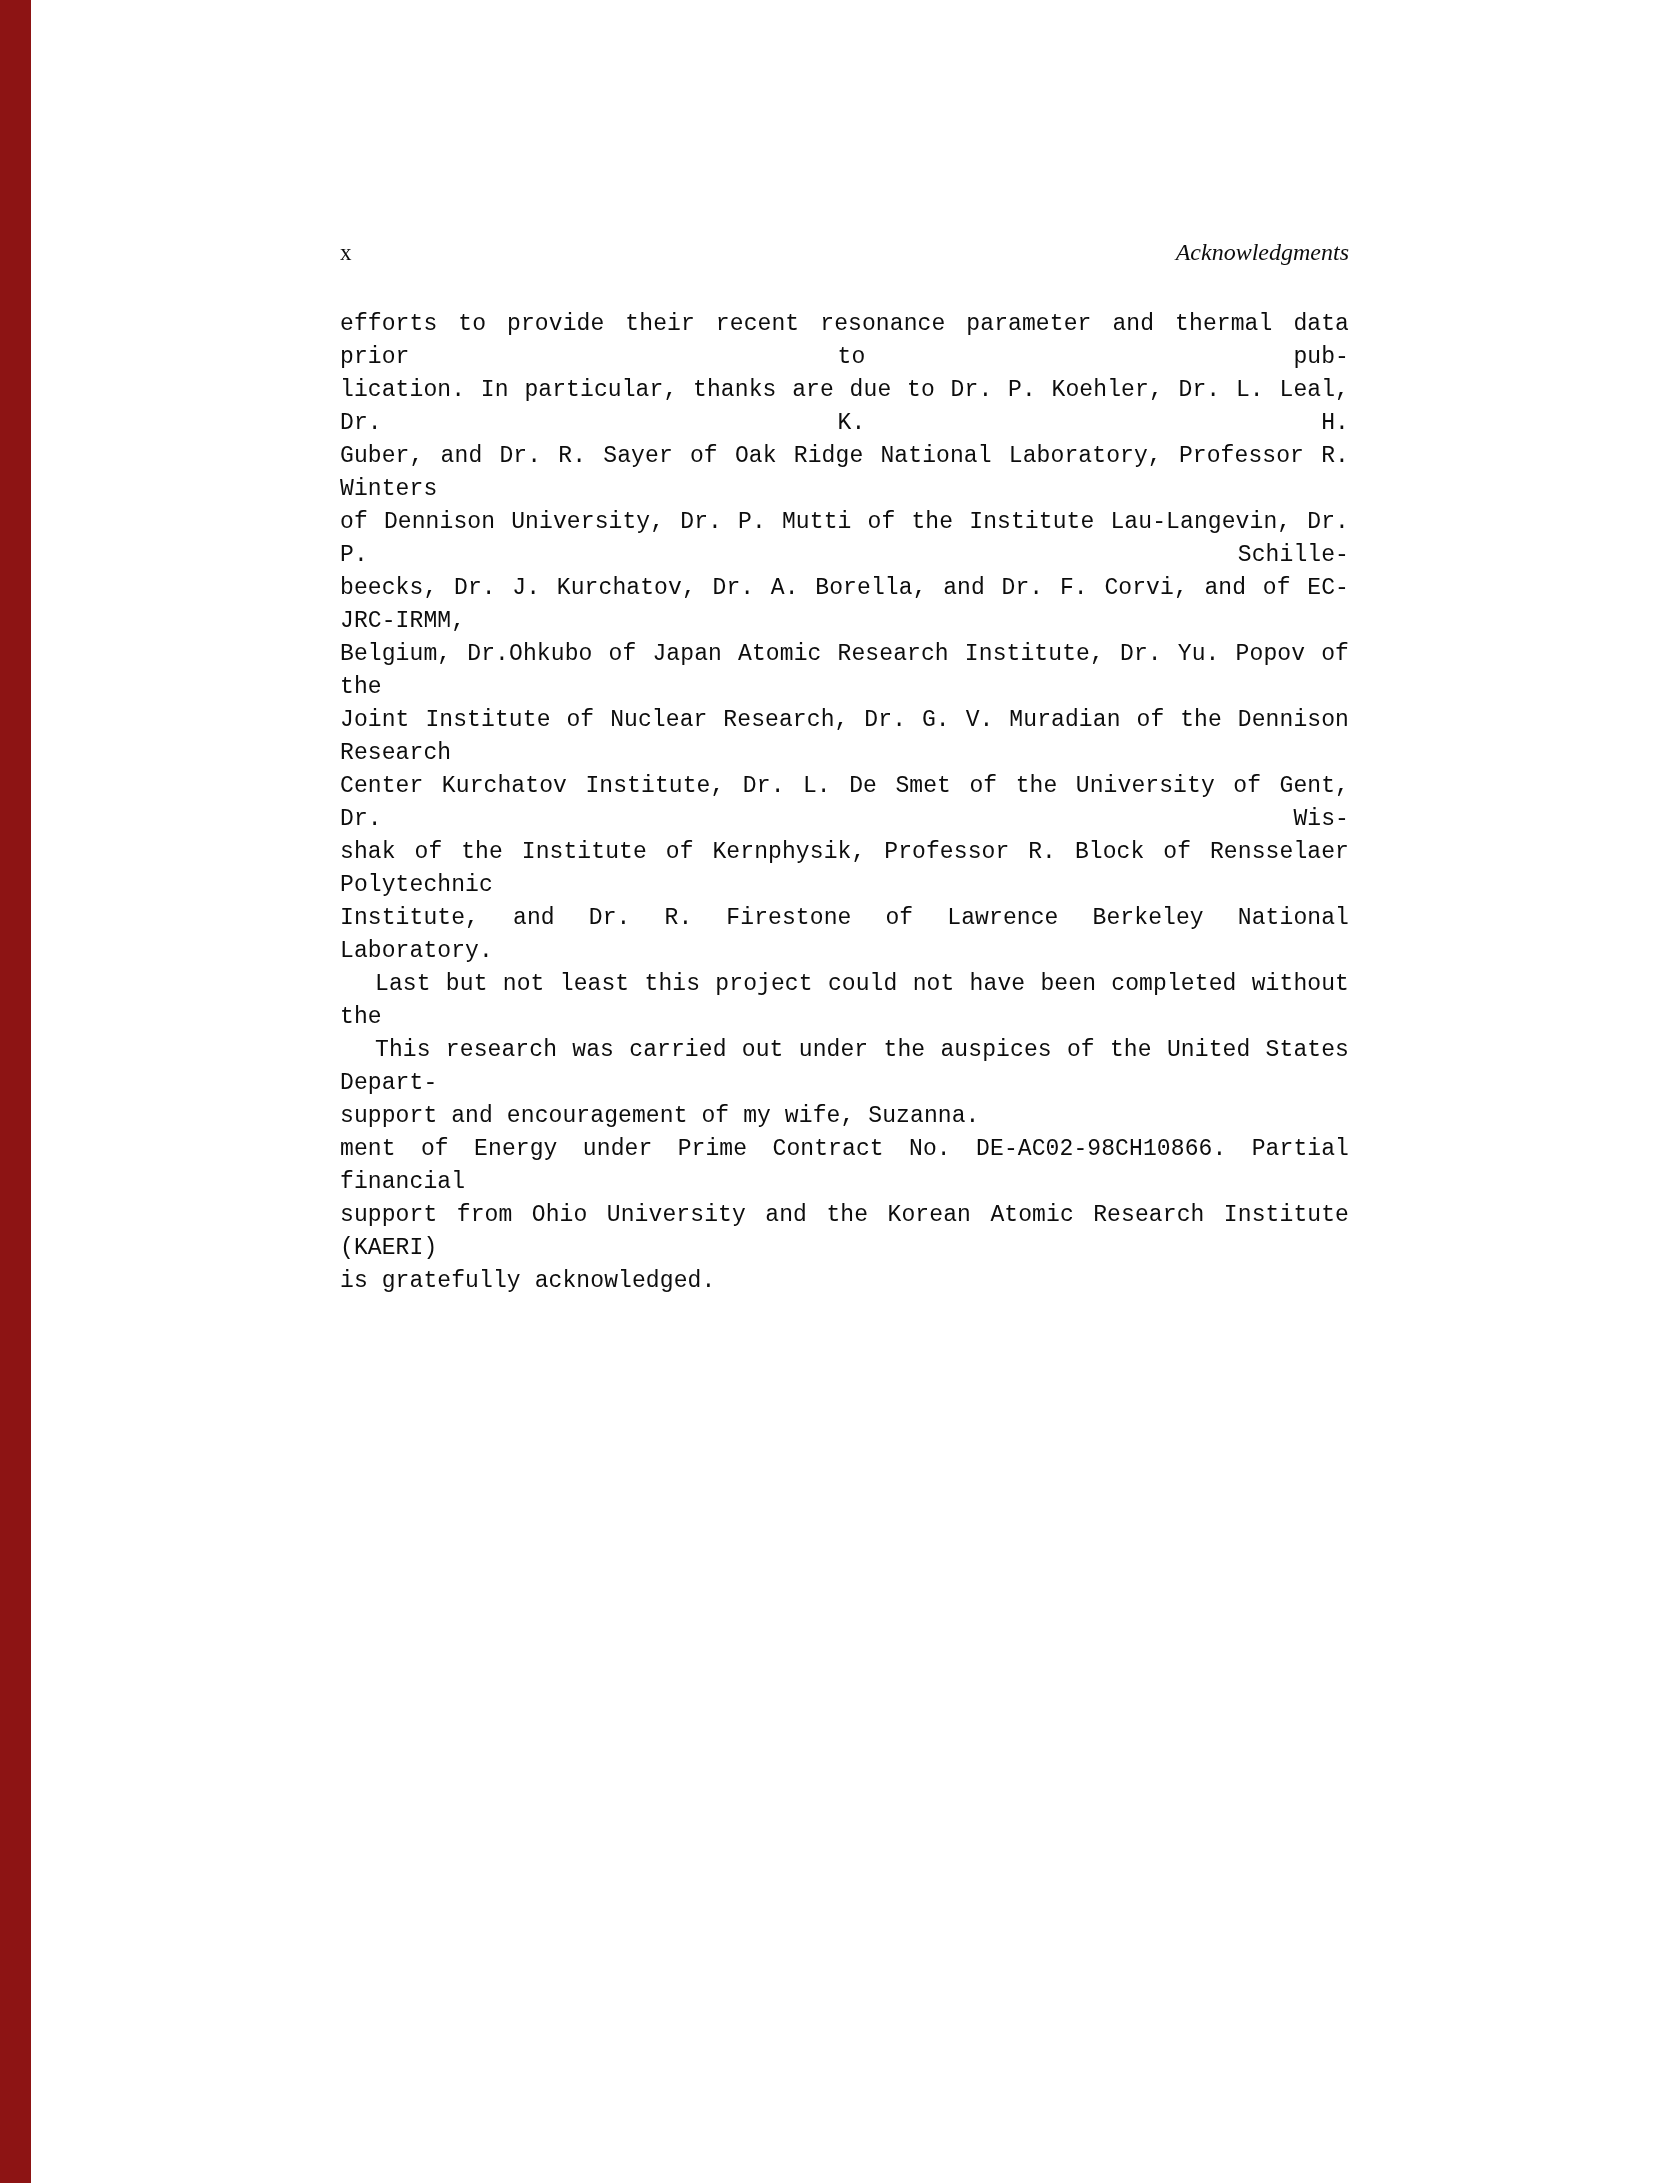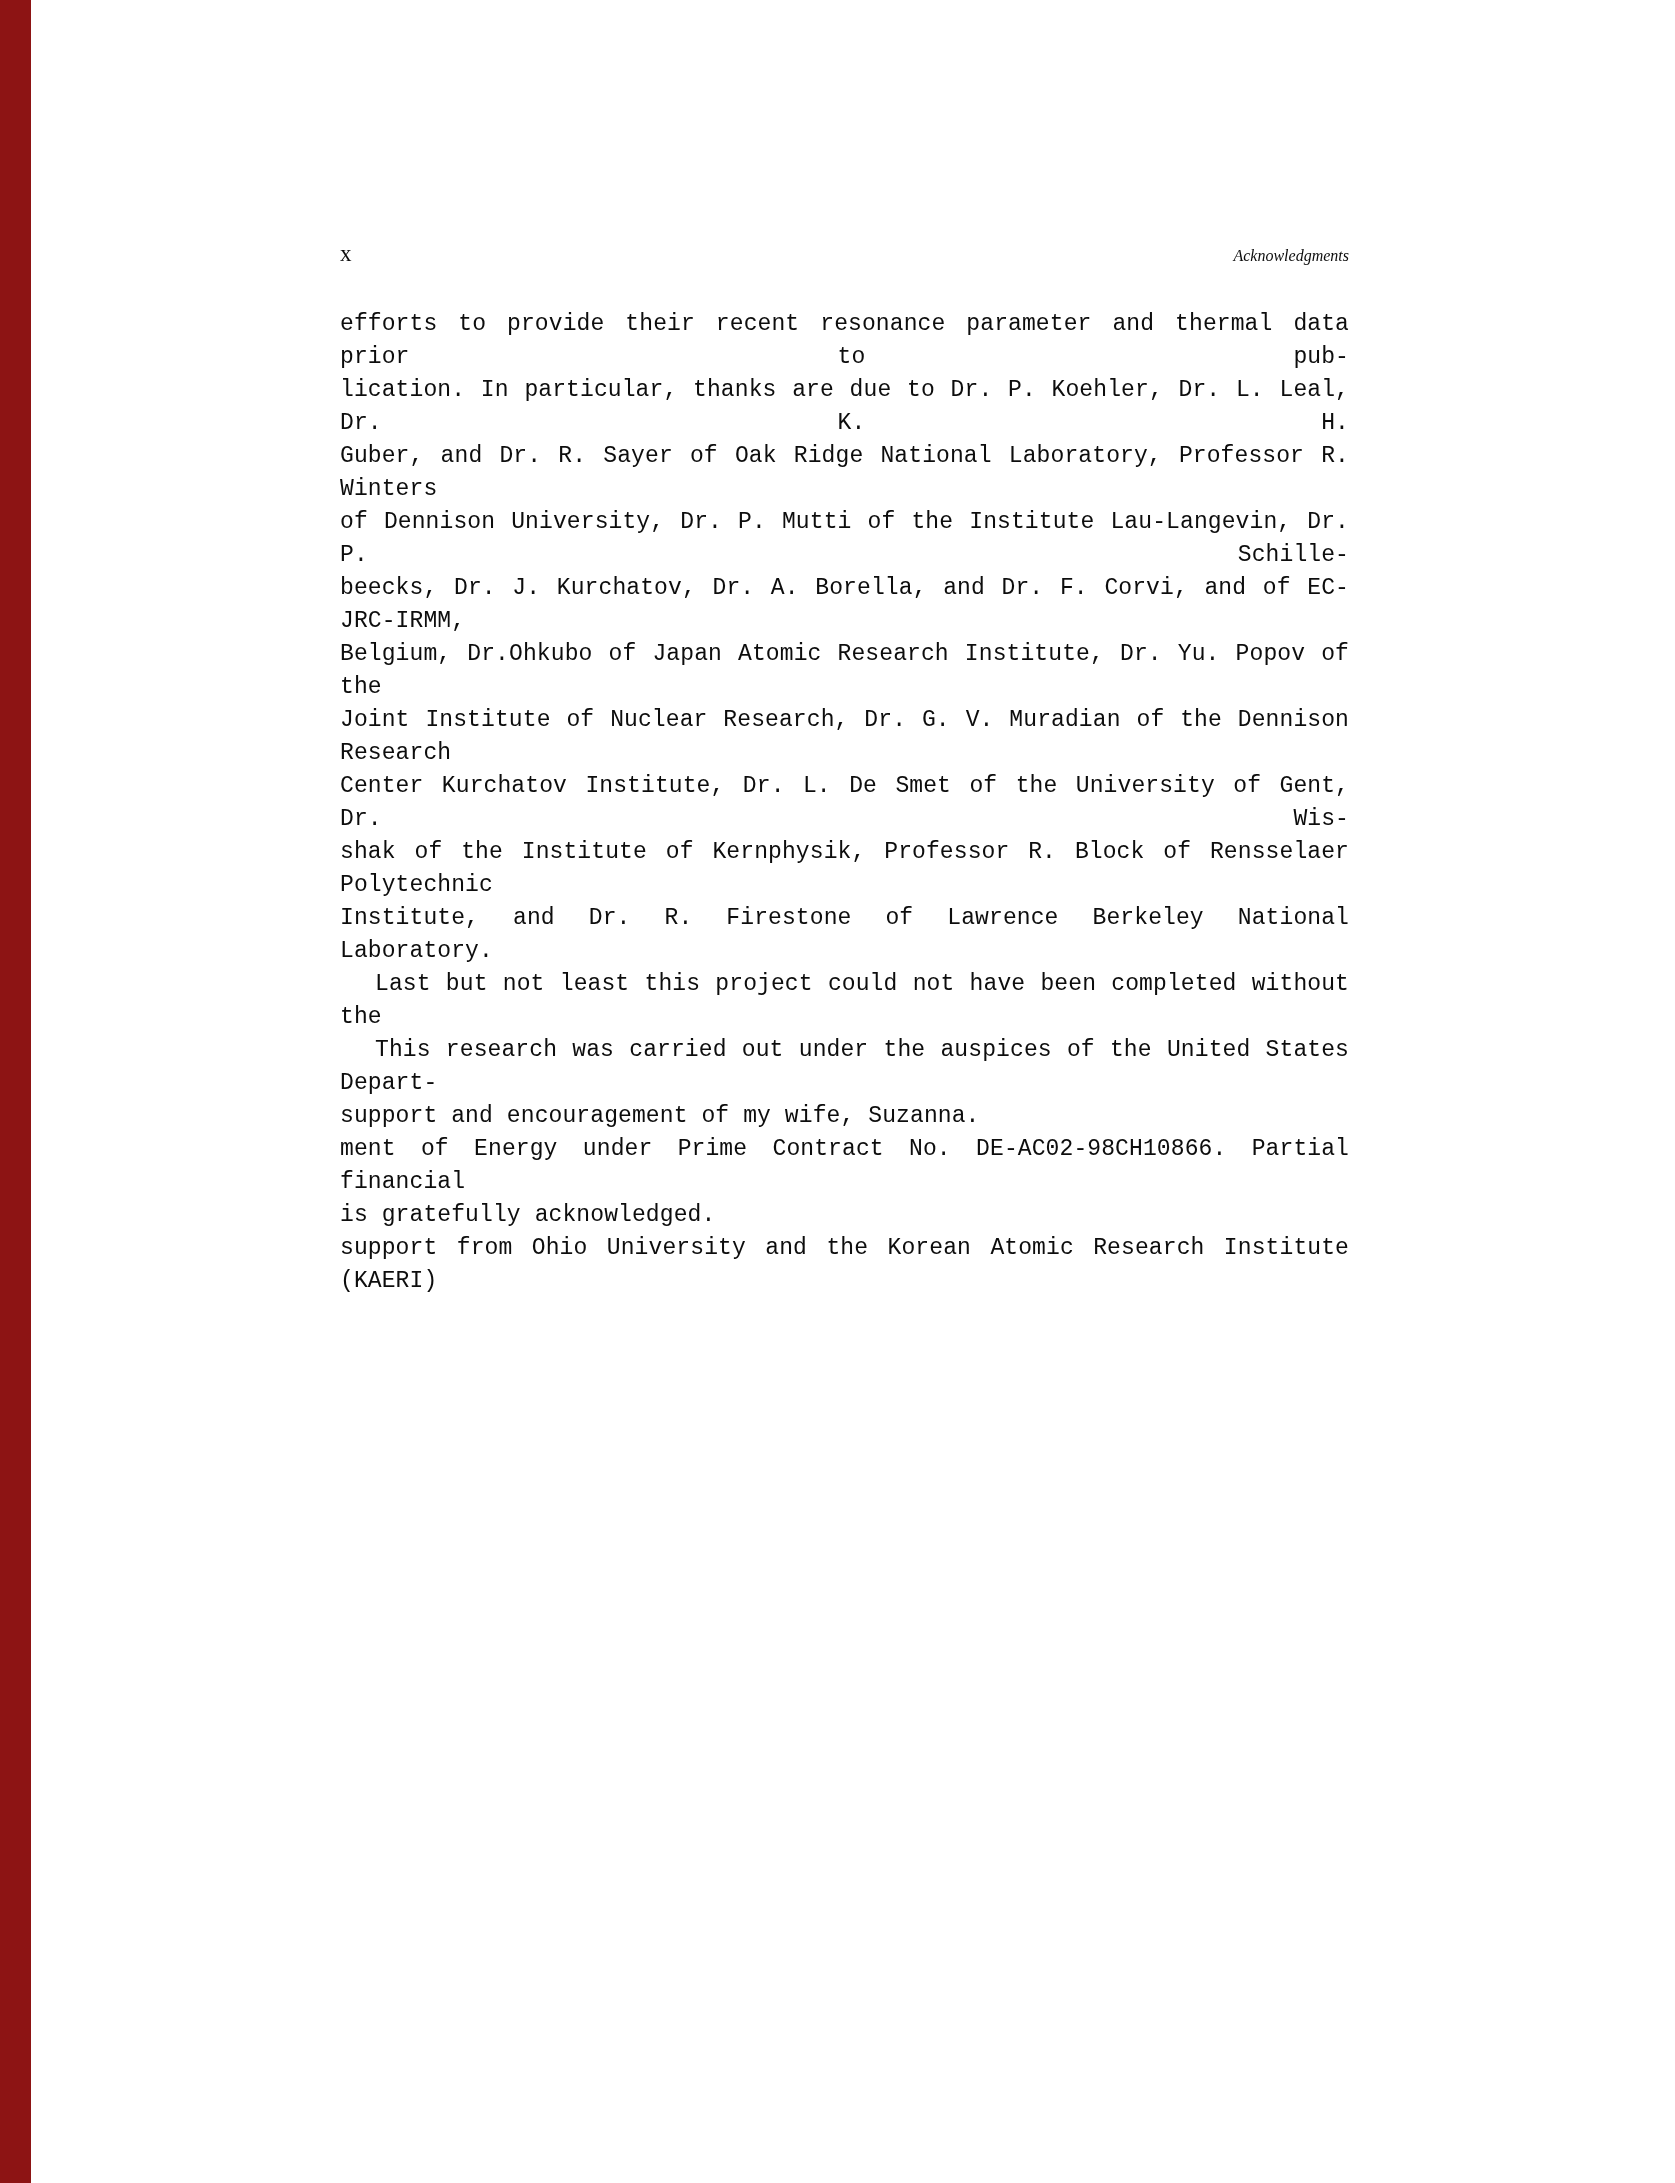--- a/index.html
+++ b/index.html
@@ -27,23 +27,22 @@
     display: flex;
     justify-content: space-between;
     align-items: baseline;
   }
   .pagenum {
     font-size: 23px;
     line-height: 1.1;
   }
   .runtitle {
     font-style: italic;
-    font-size: 16px;
+    font-size: 24px;
     line-height: 1.1;
-    margin-top: 8px;
   }
   .body-text {
     position: absolute;
     left: 340px;
     top: 308px;
     width: 1009px;
     font-size: 23px;
     line-height: 33px;
     letter-spacing: 0.1px;
   }
@@ -78,16 +77,16 @@
     <div class="line jl">beecks, Dr. J. Kurchatov, Dr. A. Borella, and Dr. F. Corvi, and of EC-JRC-IRMM,</div>
     <div class="line jl">Belgium, Dr.Ohkubo of Japan Atomic Research Institute, Dr. Yu. Popov of the</div>
     <div class="line jl">Joint Institute of Nuclear Research, Dr. G. V. Muradian of the Dennison Research</div>
     <div class="line jl">Center Kurchatov Institute, Dr. L. De Smet of the University of Gent, Dr. Wis-</div>
     <div class="line jl">shak of the Institute of Kernphysik, Professor R. Block of Rensselaer Polytechnic</div>
     <div class="line">Institute, and Dr. R. Firestone of Lawrence Berkeley National Laboratory.</div>
     <div class="line jl ind">Last but not least this project could not have been completed without the</div>
     <div class="line jl ind">This research was carried out under the auspices of the United States Depart-</div>
     <div class="line">support and encouragement of my wife, Suzanna.</div>
     <div class="line jl">ment of Energy under Prime Contract No. DE-AC02-98CH10866. Partial financial</div>
+    <div class="line jl">support from Ohio University and the Korean Atomic Research Institute (KAERI)</div>
     <div class="line">is gratefully acknowledged.</div>
-    <div class="line jl">support from Ohio University and the Korean Atomic Research Institute (KAERI)</div>
   </main>
 
 
 </body></html>

